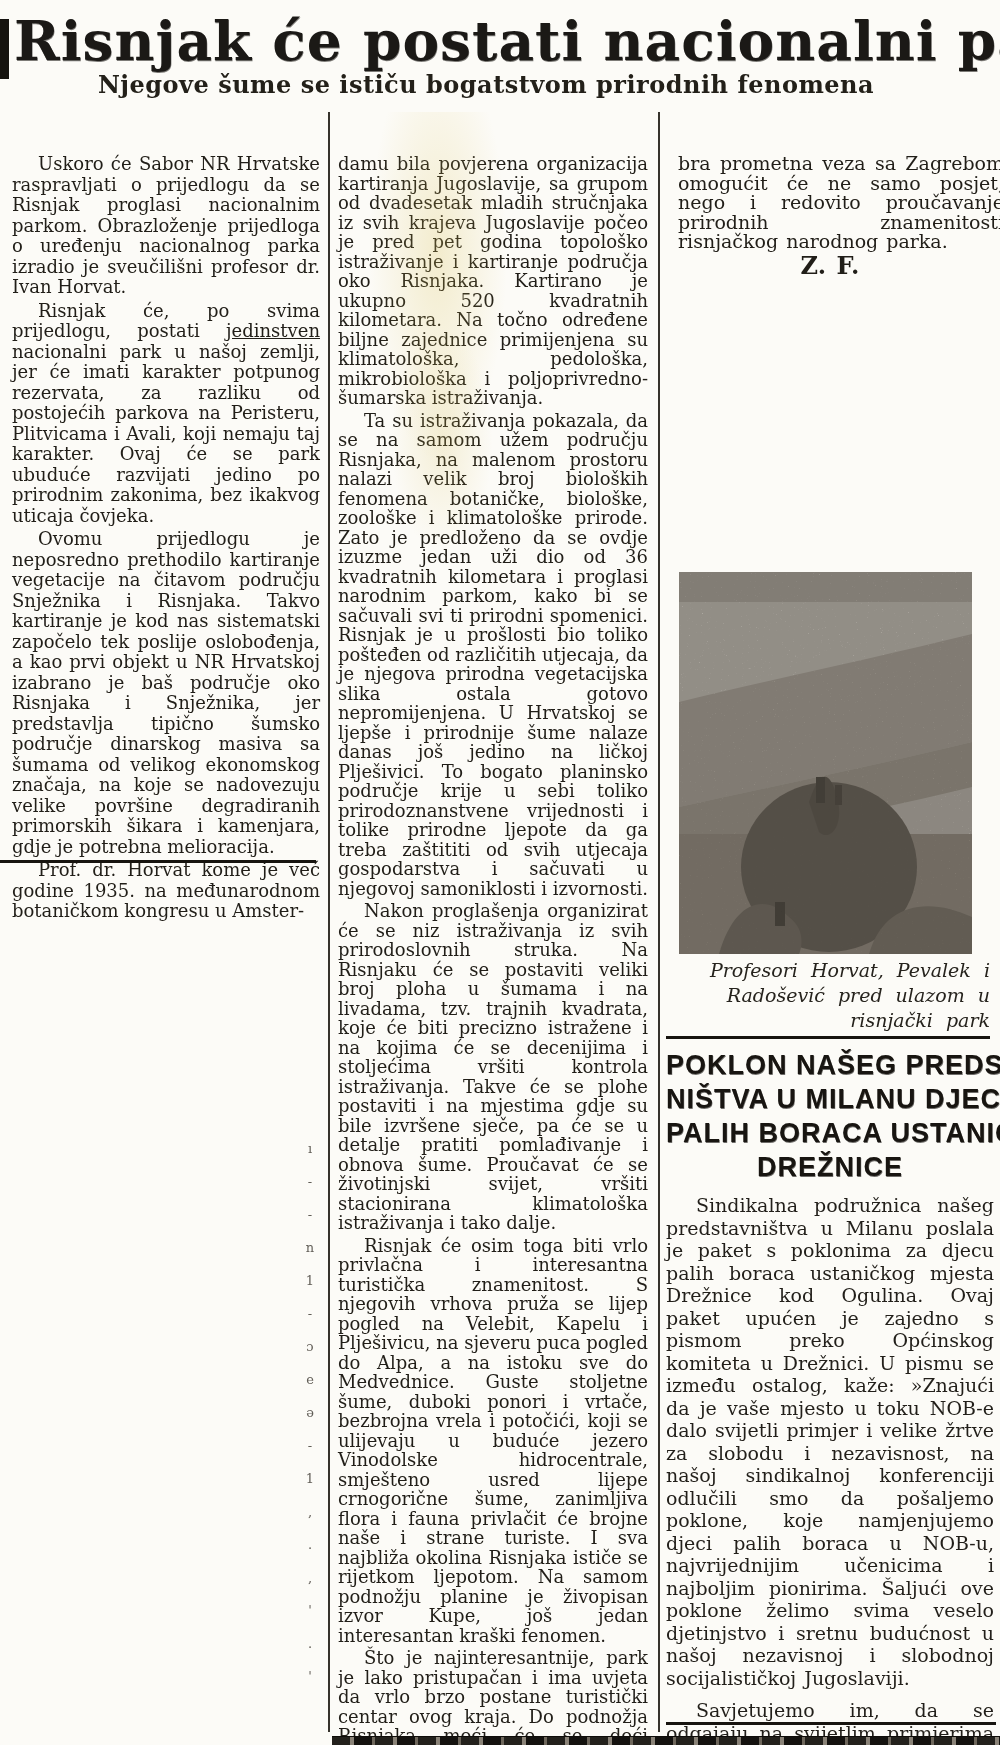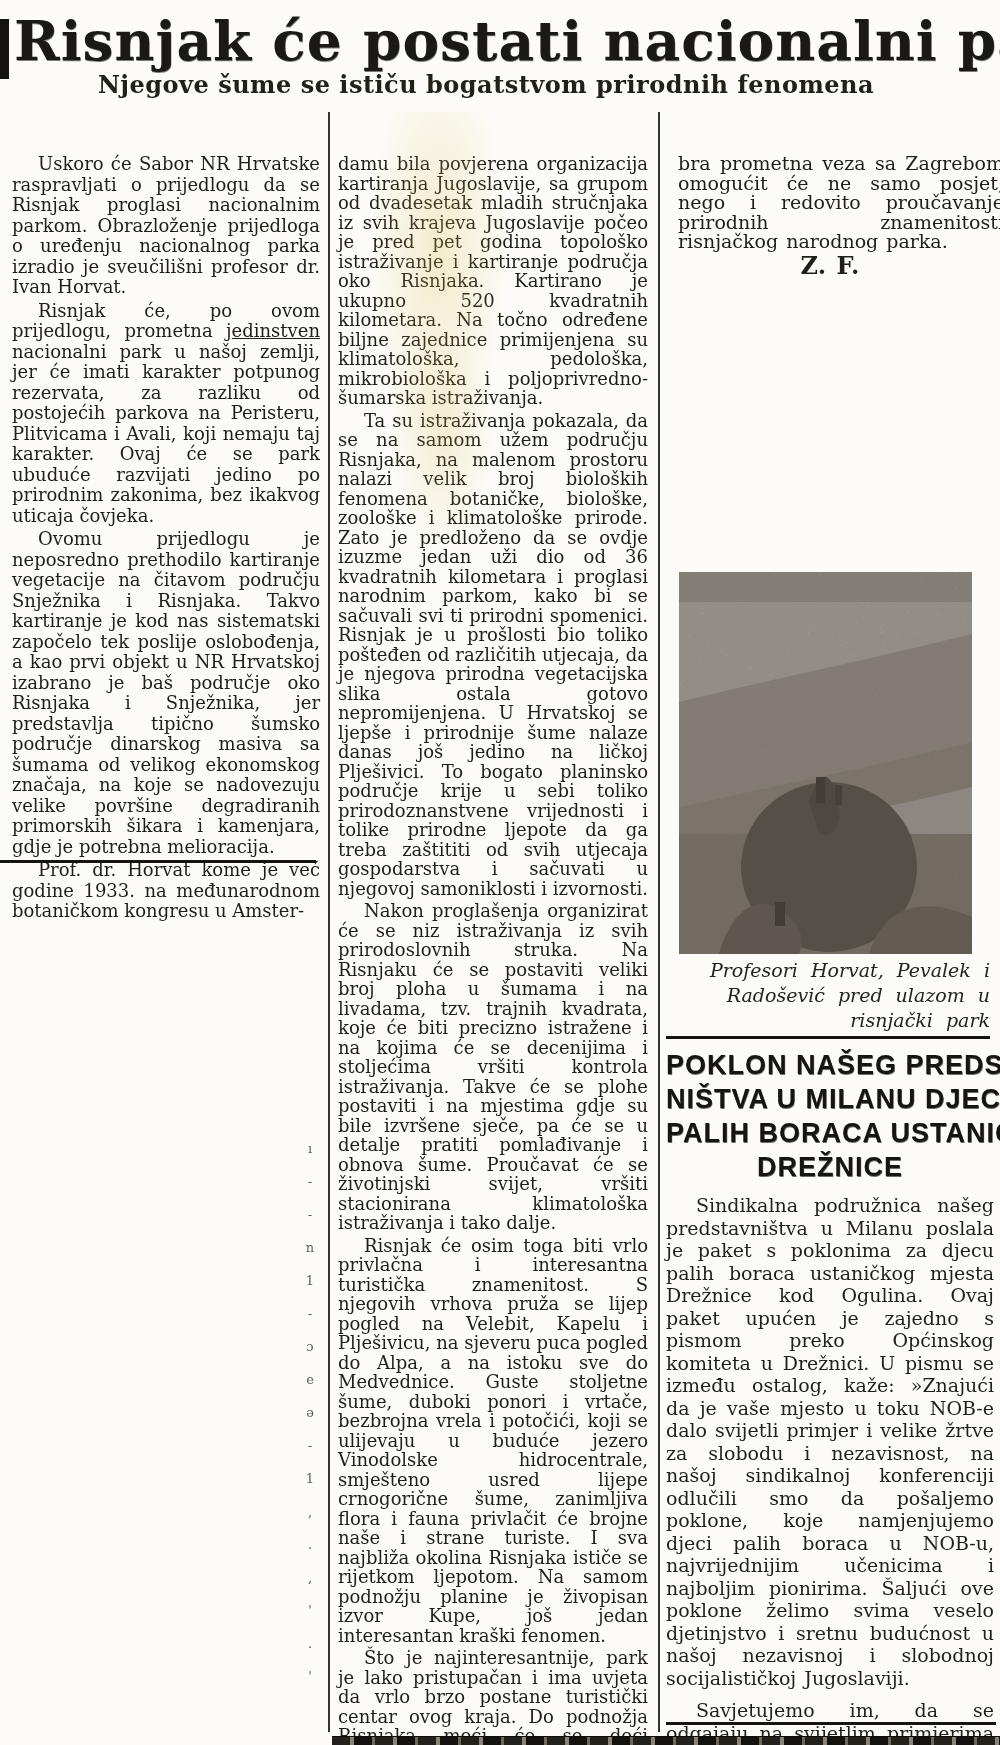--- a/index.html
+++ b/index.html
@@ -77,23 +77,23 @@
 
   <div class="headline-bar"></div>
   <h1 class="headline">Risnjak će postati nacionalni park</h1>
   <h2 class="subheadline">Njegove šume se ističu bogatstvom prirodnih fenomena</h2>
 
   <div class="vrule vrule1"></div>
   <div class="vrule vrule2"></div>
 
   <div class="col" id="col1">
     <p>Uskoro će Sabor NR Hrvatske raspravljati o prijedlogu da se Risnjak proglasi nacionalnim parkom. Obrazloženje prijedloga o uređenju nacionalnog parka izradio je sveučilišni profesor dr. Ivan Horvat.</p>
-    <p><span>Risnjak će, po ovom prijedlogu, prometna </span><span class="u">jedinstven</span><span> nacionalni park u našoj zemlji, jer će imati karakter potpunog rezervata, za razliku od postojećih parkova na Peristeru, Plitvicama i Avali, koji nemaju taj karakter. Ovaj će se park ubuduće razvijati jedino po prirodnim zakonima, bez ikakvog uticaja čovjeka.</span></p>
+    <p><span>Risnjak će, po svima prijedlogu, postati </span><span class="u">jedinstven</span><span> nacionalni park u našoj zemlji, jer će imati karakter potpunog rezervata, za razliku od postojećih parkova na Peristeru, Plitvicama i Avali, koji nemaju taj karakter. Ovaj će se park ubuduće razvijati jedino po prirodnim zakonima, bez ikakvog uticaja čovjeka.</span></p>
     <p>Ovomu prijedlogu je neposredno prethodilo kartiranje vegetacije na čitavom području Snježnika i Risnjaka. Takvo kartiranje je kod nas sistematski započelo tek poslije oslobođenja, a kao prvi objekt u NR Hrvatskoj izabrano je baš područje oko Risnjaka i Snježnika, jer predstavlja tipično šumsko područje dinarskog masiva sa šumama od velikog ekonomskog značaja, na koje se nadovezuju velike površine degradiranih primorskih šikara i kamenjara, gdje je potrebna melioracija.</p>
-    <p>Prof. dr. Horvat kome je već godine 1933. na međunarodnom botaničkom kongresu u Amster-</p>
+    <p>Prof. dr. Horvat kome je već godine 1935. na međunarodnom botaničkom kongresu u Amster-</p>
   </div>
   <div class="hrule col1-end-rule"></div>
 
   <div class="col" id="col2">
     <p class="noindent">damu bila povjerena organizacija kartiranja Jugoslavije, sa grupom od dvadesetak mladih stručnjaka iz svih krajeva Jugoslavije počeo je pred pet godina topološko istraživanje i kartiranje područja oko Risnjaka. Kartirano je ukupno 520 kvadratnih kilometara. Na točno određene biljne zajednice primijenjena su klimatološka, pedološka, mikrobiološka i poljoprivredno-šumarska istraživanja.</p>
     <p>Ta su istraživanja pokazala, da se na samom užem području Risnjaka, na malenom prostoru nalazi velik broj bioloških fenomena botaničke, biološke, zoološke i klimatološke prirode. Zato je predloženo da se ovdje izuzme jedan uži dio od 36 kvadratnih kilometara i proglasi narodnim parkom, kako bi se sačuvali svi ti prirodni spomenici. Risnjak je u prošlosti bio toliko pošteđen od različitih utjecaja, da je njegova prirodna vegetacijska slika ostala gotovo nepromijenjena. U Hrvatskoj se ljepše i prirodnije šume nalaze danas još jedino na ličkoj Plješivici. To bogato planinsko područje krije u sebi toliko prirodoznanstvene vrijednosti i tolike prirodne ljepote da ga treba zaštititi od svih utjecaja gospodarstva i sačuvati u njegovoj samoniklosti i izvornosti.</p>
     <p>Nakon proglašenja organizirat će se niz istraživanja iz svih prirodoslovnih struka. Na Risnjaku će se postaviti veliki broj ploha u šumama i na livadama, tzv. trajnih kvadrata, koje će biti precizno istražene i na kojima će se decenijima i stoljećima vršiti kontrola istraživanja. Takve će se plohe postaviti i na mjestima gdje su bile izvršene sječe, pa će se u detalje pratiti pomlađivanje i obnova šume. Proučavat će se životinjski svijet, vršiti stacionirana klimatološka istraživanja i tako dalje.</p>
     <p>Risnjak će osim toga biti vrlo privlačna i interesantna turistička znamenitost. S njegovih vrhova pruža se lijep pogled na Velebit, Kapelu i Plješivicu, na sjeveru puca pogled do Alpa, a na istoku sve do Medvednice. Guste stoljetne šume, duboki ponori i vrtače, bezbrojna vrela i potočići, koji se ulijevaju u buduće jezero Vinodolske hidrocentrale, smješteno usred lijepe crnogorične šume, zanimljiva flora i fauna privlačit će brojne naše i strane turiste. I sva najbliža okolina Risnjaka ističe se rijetkom ljepotom. Na samom podnožju planine je živopisan izvor Kupe, još jedan interesantan kraški fenomen.</p>
     <p>Što je najinteresantnije, park je lako pristupačan i ima uvjeta da vrlo brzo postane turistički centar ovog kraja. Do podnožja Risnjaka moći će se doći jedrilicama i lađama iz Lokava. Kad se proširi stara Lujzinska cesta, moći će se iz čitavog Primorja doći na Risnjak za 1 sat. Blizina i do-</p>
   </div>

